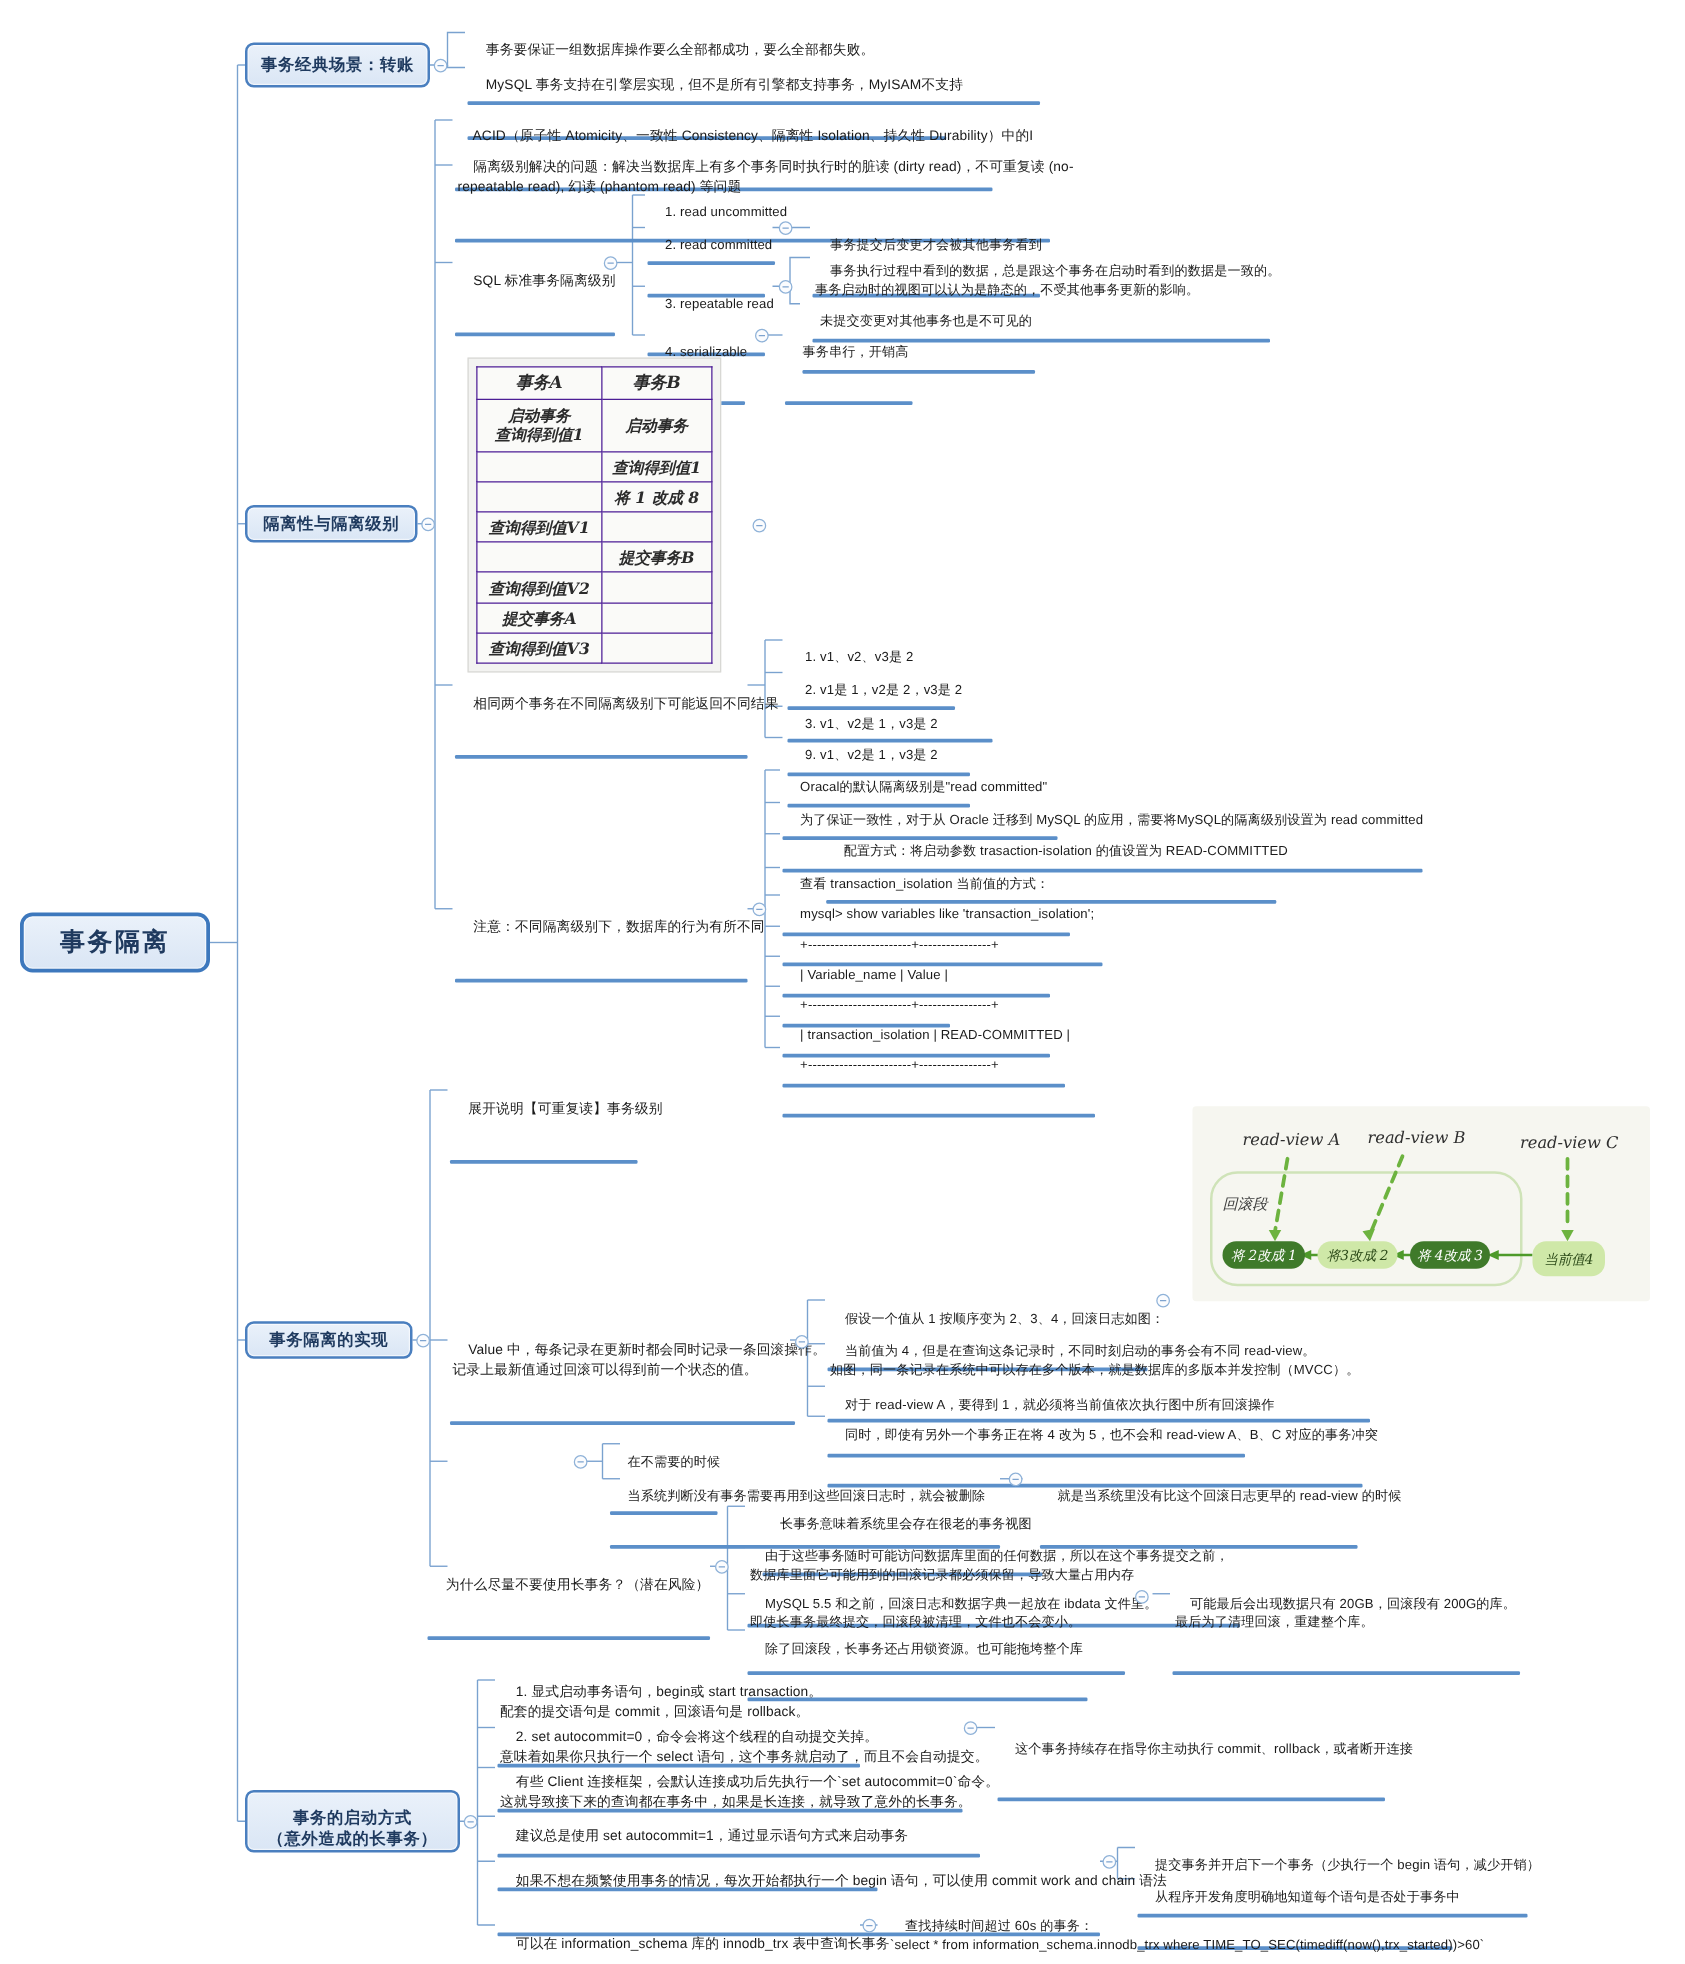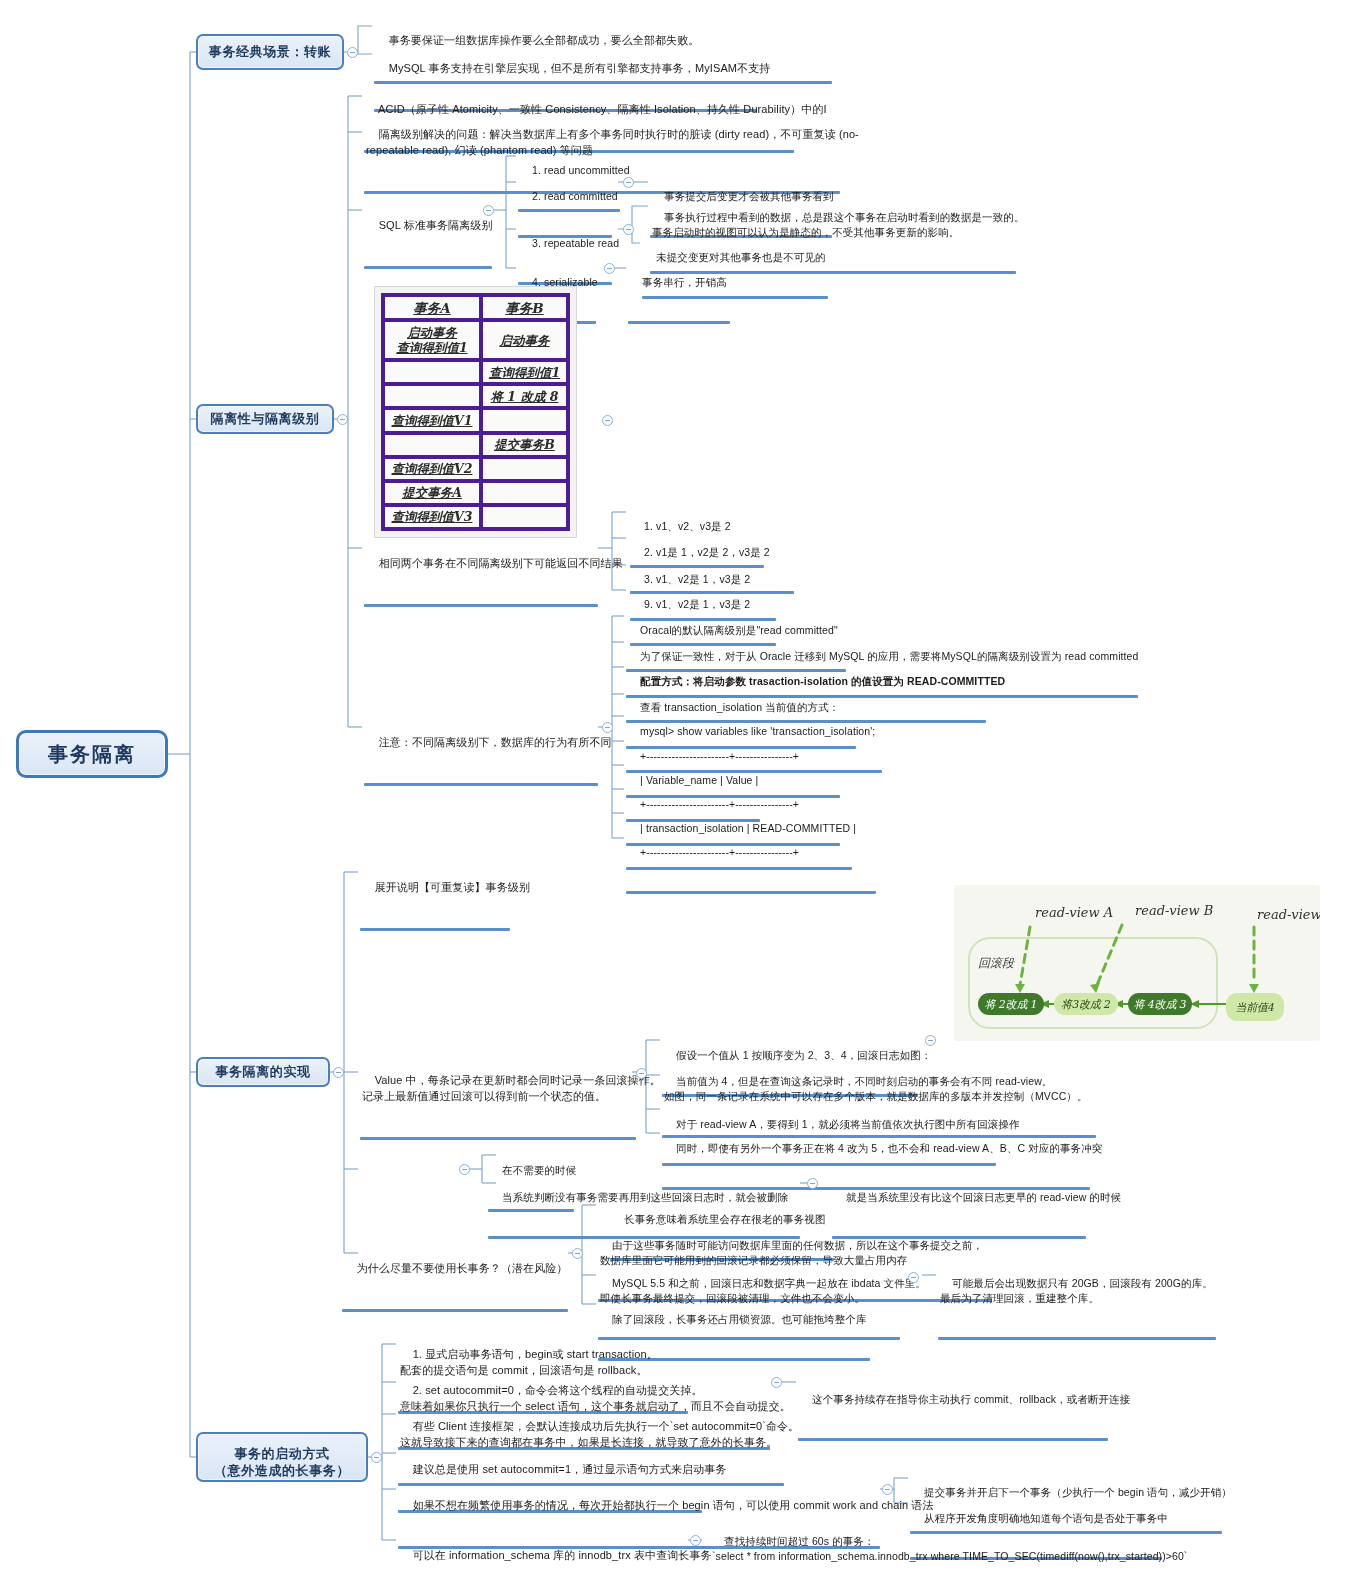--- a/index.html
+++ b/index.html
@@ -88,50 +88,48 @@
     background: #f3f3f1;
     border: 1px solid #d8d8d4;
     padding: 6px;
   }
   .img-table table {
     border-collapse: collapse;
     width: 100%; height: 100%;
     background: #fafaf8;
   }
   .img-table td {
-    border: 4px solid #4c1d95;
+    border: 1px solid #4c1d95;
     text-align: center;
     font-size: 12.5px;
     color: #2b2b2b;
     font-family: "DejaVu Serif", serif;
     font-style: italic;
     font-weight: bold;
     padding: 2px 1px;
     line-height: 1.2;
     white-space: pre;
-    text-decoration: underline;
   }
   .img-table td.hd { font-size: 13.5px; }
   .img-table td.empty { }
 
   
   .img-rv {
     position: absolute;
     background: #f6f6f0;
     border-radius: 3px;
     overflow: hidden;
   }
   .rv-label {
     position: absolute;
     font-family: "DejaVu Serif", serif;
     font-style: italic;
     font-size: 13px;
     color: #2f2f2f;
     white-space: pre;
-    margin-left: 41px;
   }
   .rv-seg-box {
     position: absolute;
     border: 2px solid #cfe3b8;
     border-radius: 22px;
   }
   .rv-seg-text {
     position: absolute;
     font-family: "DejaVu Serif", serif;
     font-style: italic;
@@ -411,21 +409,21 @@
   <div class="toggle" style="left:602px; top:722px;"></div>
 
   <div class="node lvl4" style="left:624px; top:607px; width:222px;">
     <span>Oracal的默认隔离级别是"read committed"</span>
     <i class="ul"></i>
   </div>
   <div class="node lvl4" style="left:624px; top:633px; width:514px;">
     <span>为了保证一致性，对于从 Oracle 迁移到 MySQL 的应用，需要将MySQL的隔离级别设置为 read committed</span>
     <i class="ul"></i>
   </div>
-  <div class="node lvl4" style="left:624px; top:658px; width:362px;font-weight:bold;">
+  <div class="node lvl4" style="left:659px; top:658px; width:362px;">
     <span>配置方式：将启动参数 trasaction-isolation 的值设置为 READ-COMMITTED</span>
     <i class="ul"></i>
   </div>
   <div class="node lvl4" style="left:624px; top:684px; width:232px;">
     <span>查看 transaction_isolation 当前值的方式：</span>
     <i class="ul"></i>
   </div>
   <div class="node lvl4" style="left:624px; top:708px; width:258px;">
     <span>mysql&gt; show variables like 'transaction_isolation';</span>
     <i class="ul"></i>

